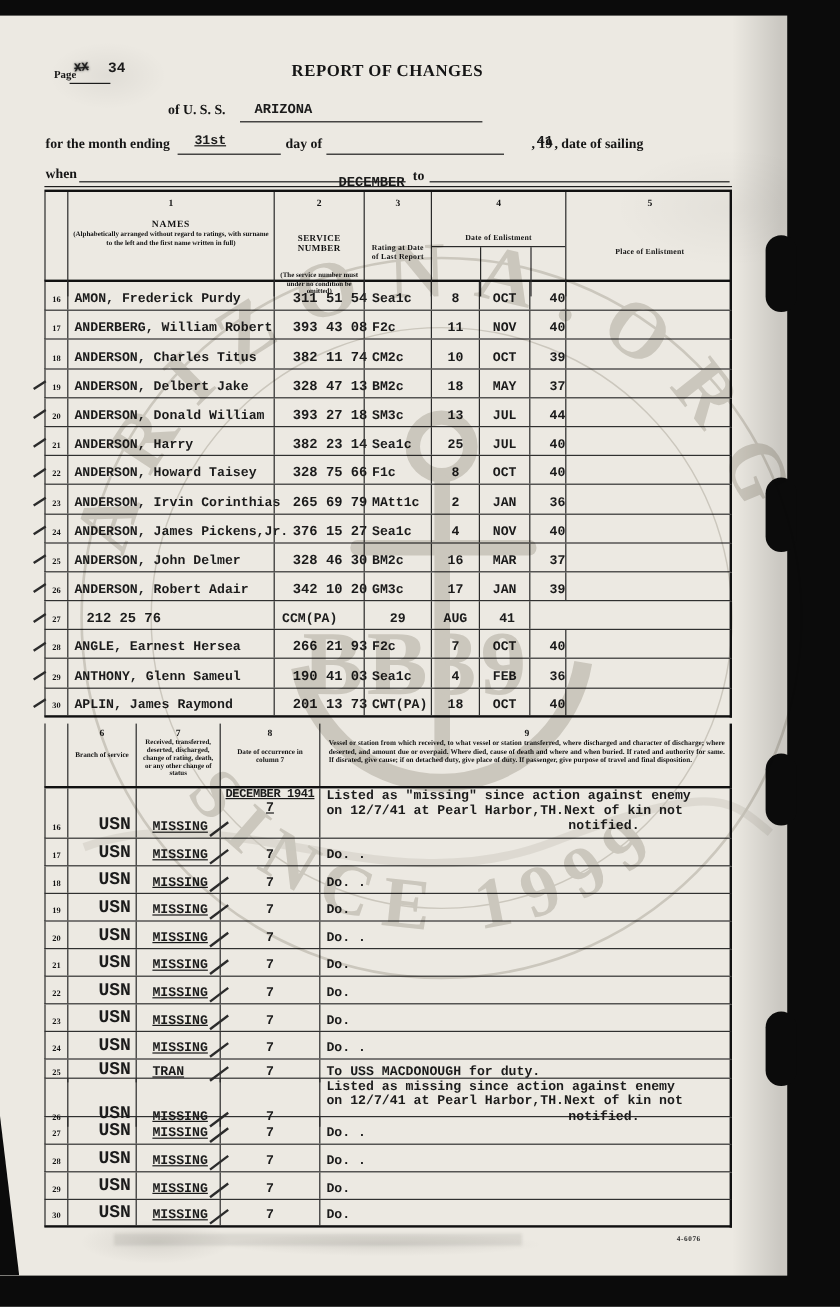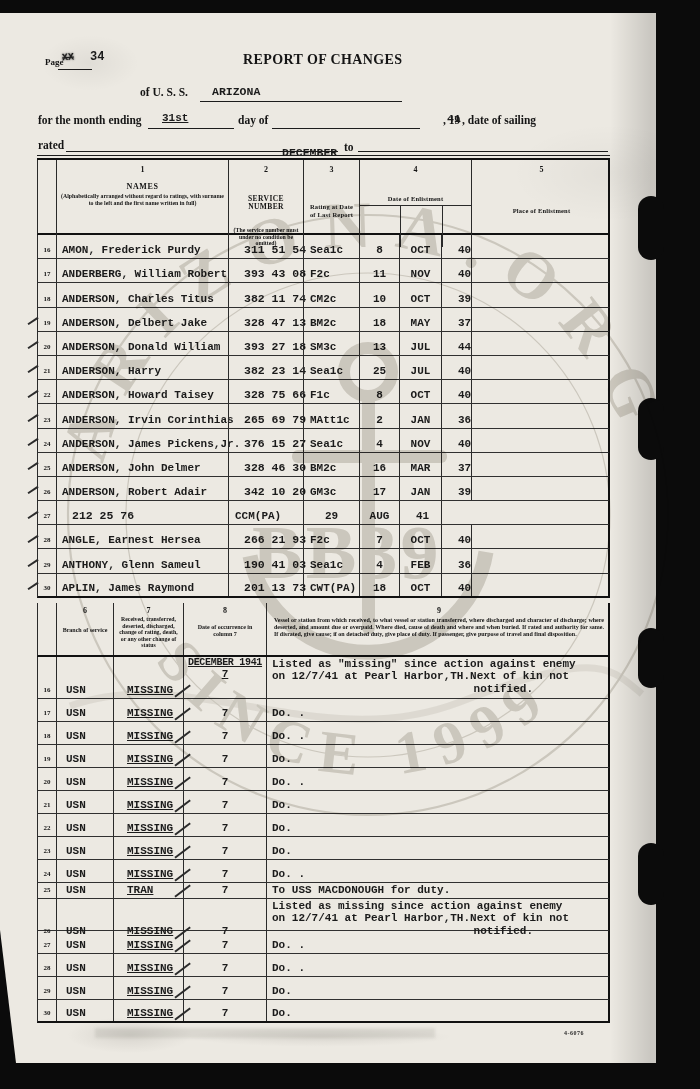--- a/index.html
+++ b/index.html
@@ -85,21 +85,21 @@
   .t2-head .ctitle2{font-size:6px;font-weight:bold;text-align:center;line-height:6.6px;padding:0 3px;}
   .t2-head .branch-t{margin-top:12px;}
   .t2-head .date-t{margin-top:9px;padding:0 10px;}
   .t2-head .change-t{margin-top:1px;font-size:5.8px;}
   .remarks-t{font-size:6px;line-height:6.9px;text-align:justify;padding:1px 7px 0;font-weight:bold;margin-top:1px;}
   .trow2{display:grid;grid-template-columns:18px 57px 70px 83px 345px;
     border-left:1px solid #2a2a2a;border-right:2px solid #111;border-bottom:1px solid #303030;position:relative;}
   .t2-body .trow2:last-child{border-bottom:2.5px solid #111;}
   .trow2>div{border-left:1px solid #2a2a2a;}
   .trow2>div:first-child{border-left:none;}
-  .cell-branch{padding-left:9px;font-size:11px;}
+  .cell-branch{padding-left:25px;font-size:15px;}
   .cell-change{padding-left:13px;font-size:11px;position:relative;text-decoration:underline;}
   .tick{position:absolute;right:-9px;bottom:6px;width:19px;height:1.7px;background:#2b2b2b;transform:rotate(-37deg);}
   .cell-docc{justify-content:center;font-size:11px;}
   .cell-docc.two{display:flex;flex-direction:column;align-items:center;justify-content:flex-start;padding-bottom:0;text-decoration:underline;}
   .docc-hdr{font-size:10px;letter-spacing:-.3px;}
   .cell-rem{display:flex;flex-direction:column;justify-content:flex-end;padding:0 0 2px 5px;font-size:11px;line-height:12.4px;}
   .cell-rem.multi{justify-content:flex-start;padding-top:1px;}
   .cell-rem .ra{text-align:right;padding-right:78px;}
 
   
@@ -131,21 +131,21 @@
 <span class="plabel month-prefix">for the month ending</span>
 <span class="typed typedpos month-day">31st</span>
 <div class="rule" style="left:148px;top:128px;width:86px;"></div>
 <span class="plabel day-of">day of</span>
 <span class="typed typedpos month-name">DECEMBER</span>
 <div class="rule" style="left:272px;top:128px;width:148px;"></div>
 <span class="plabel year-prefix">, 19</span>
 <span class="typed typedpos year-value">41</span>
 <span class="plabel sailing">, date of sailing</span>
 
-<span class="plabel from-label">rated</span>
+<span class="plabel from-label">when</span>
 <div class="rule" style="left:66px;top:151px;width:272px;"></div>
 <span class="plabel to-label">to</span>
 <div class="rule" style="left:358px;top:151px;width:250px;"></div>
 <div class="rule" style="left:37px;top:155px;width:573px;height:1px;"></div>
 
 <div class="t1">
   <div class="t1-head">
     <div class="hcell"></div>
     <div class="hcell">
       <div class="cnum">1</div>

